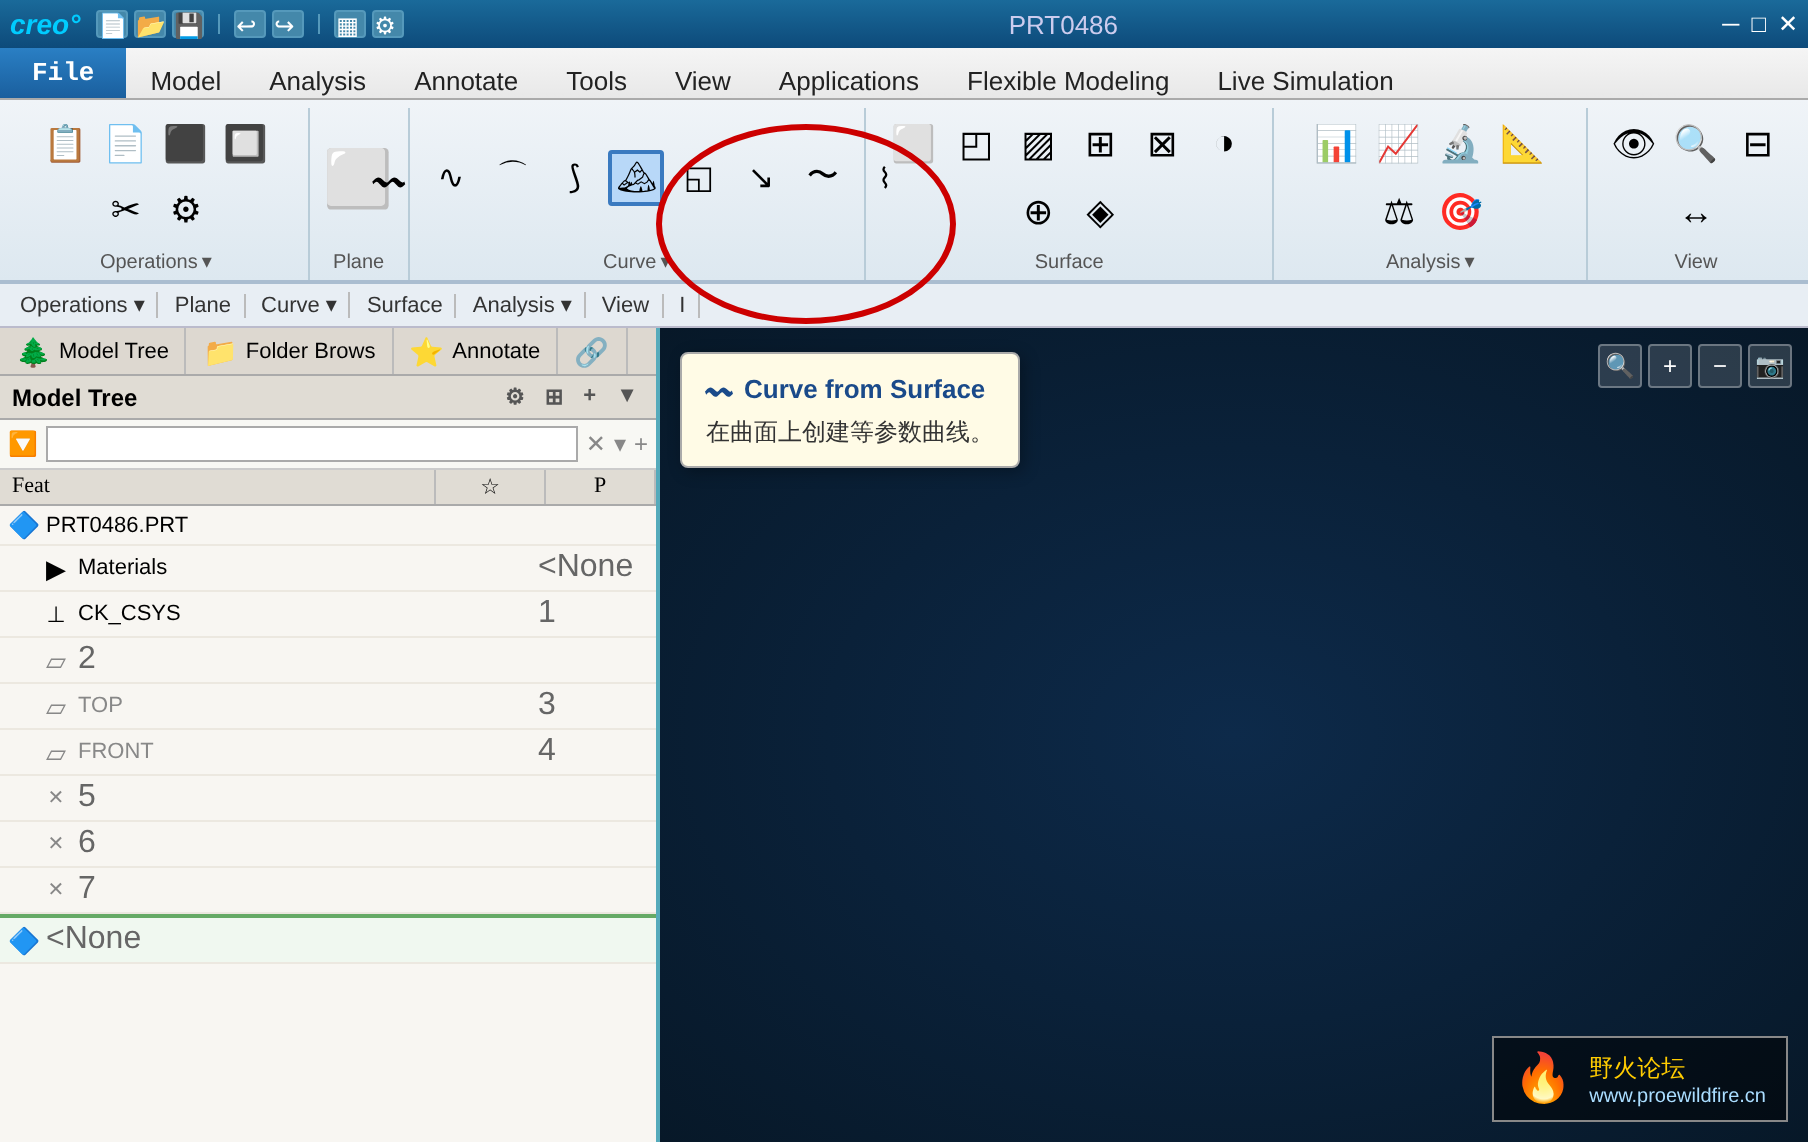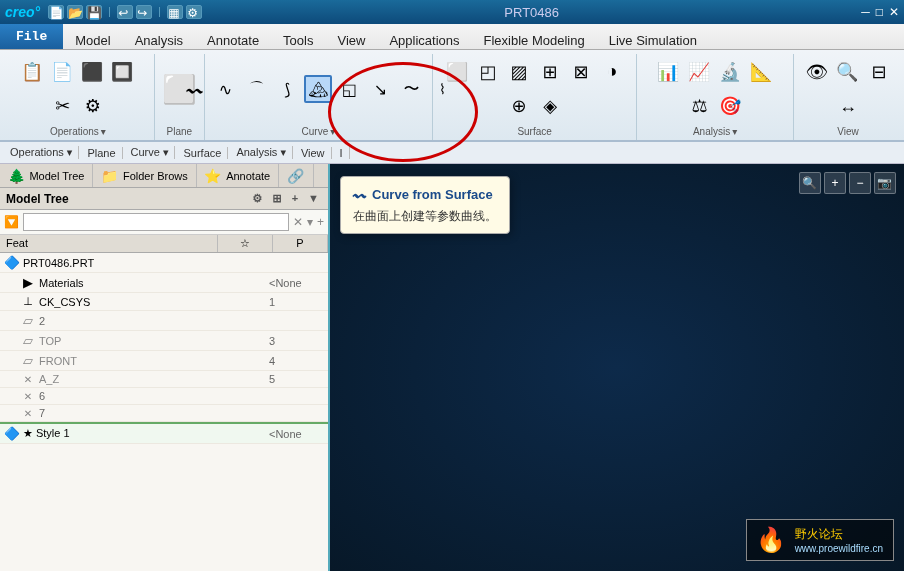--- a/index.html
+++ b/index.html
@@ -114,35 +114,35 @@
     #model-tree-search {
       display: flex; align-items: center; background: #f8f8f4; border-bottom: 1px solid #ccc;
       padding: 3px 4px; gap: 4px;
     }
     #model-tree-search input {
       flex: 1; border: 1px solid #aaa; height: 18px; font-size: 11px; padding: 0 4px;
     }
 
     
     #tree-columns {
-      display: flex; background: #e0dcd4; border-bottom: 1px solid #aaa; font-size: 11px;
+      display: flex; background: #e0dcd4; border-bottom: 1px solid #aaa; font-size: 11px; font-family: Liberation Serif, serif;
     }
     .tree-col { padding: 2px 6px; border-right: 1px solid #bbb; }
     .tree-col.main { flex: 1; }
     .tree-col.narrow { width: 55px; text-align: center; }
 
     
     #tree-items { flex: 1; overflow-y: auto; background: #f8f6f2; }
     .tree-item {
       display: flex; align-items: center; padding: 2px 4px; font-size: 11px;
       border-bottom: 1px solid #ece8e0; cursor: pointer;
     }
     .tree-item .item-icon { width: 16px; text-align: center; margin-right: 3px; font-size: 13px; }
     .tree-item .item-name { flex: 1; }
-    .tree-item .item-val { width: 55px; color: #666; font-size: 11px; }
+    .tree-item .item-val { width: 55px; color: #666; font-size: 16px; }
     .tree-item.indented { padding-left: 20px; }
 
     
     .tree-item.style-item { background: #f0f8f0; border-top: 2px solid #66aa66; }
 
     
     #viewport {
       position: absolute; top: 164px; left: 330px; right: 0; bottom: 0;
       background: radial-gradient(ellipse at center, #0d2a4a 0%, #071828 100%);
     }
@@ -374,34 +374,32 @@
       <span class="item-name">TOP</span>
       <span class="item-val">3</span>
     </div>
     <div class="tree-item indented" style="color:#888;">
       <span class="item-icon">▱</span>
       <span class="item-name">FRONT</span>
       <span class="item-val">4</span>
     </div>
     <div class="tree-item indented" style="color:#888;">
       <span class="item-icon" style="font-size:10px;">✕</span>
-      <span class="item-name">A_Z</span>
       <span class="item-val">5</span>
     </div>
     <div class="tree-item indented" style="color:#888;">
       <span class="item-icon" style="font-size:10px;">✕</span>
       <span class="item-val">6</span>
     </div>
     <div class="tree-item indented" style="color:#888;">
       <span class="item-icon" style="font-size:10px;">✕</span>
       <span class="item-val">7</span>
     </div>
     <div class="tree-item style-item" style="margin-top:auto;">
       <span class="item-icon">🔷</span>
-      <span class="item-name">★ Style 1</span>
       <span class="item-val">&lt;None</span>
     </div>
   </div>
 </div>
 
 <div id="viewport">
 
   <div id="view-controls">
     <div class="view-btn">🔍</div>
     <div class="view-btn">+</div>

